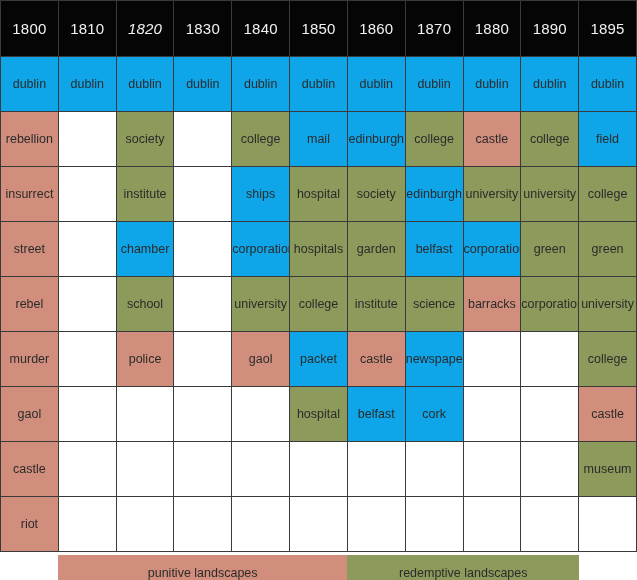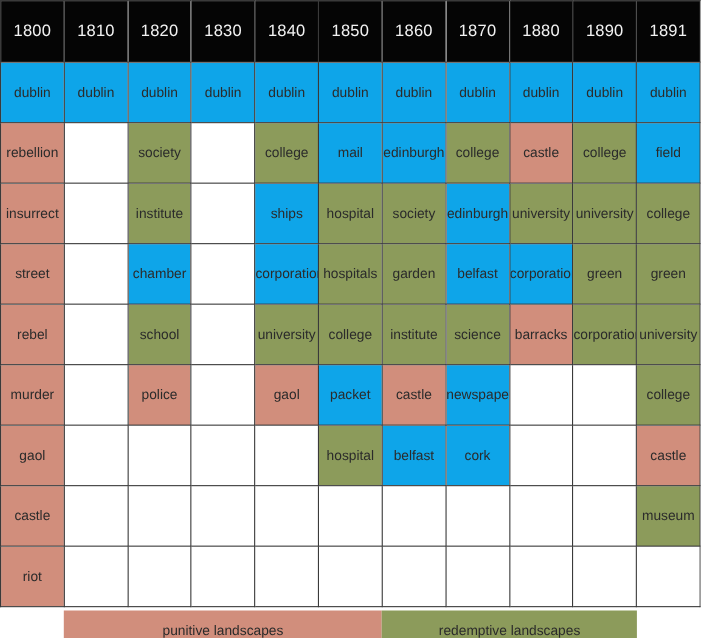--- a/index.html
+++ b/index.html
@@ -91,29 +91,29 @@
 </head>
 <body>
 
 <div id="grid-wrap">
 
   <table class="matrix">
     <thead>
       <tr id="header-row">
           <th style="width: 9.0909%;">1800</th>
           <th style="width: 9.0909%;">1810</th>
-          <th style="width: 9.0909%;">1820</th>
+          <th style="width: 9.0909%; font-style: italic;">1820</th>
           <th style="width: 9.0909%;">1830</th>
           <th style="width: 9.0909%;">1840</th>
           <th style="width: 9.0909%; margin-top: 16px;">1850</th>
           <th style="width: 9.0909%;">1860</th>
           <th style="width: 9.0909%;">1870</th>
           <th style="width: 9.0909%;">1880</th>
           <th style="width: 9.0909%;">1890</th>
-          <th style="width: 9.0909%;">1891</th>
+          <th style="width: 9.0909%;">1895</th>
         </tr>
     </thead>
     <tbody id="matrix-body">
         <tr>
           <td class="c-neutral">dublin</td>
           <td class="c-neutral">dublin</td>
           <td class="c-neutral">dublin</td>
           <td class="c-neutral">dublin</td>
           <td class="c-neutral">dublin</td>
           <td class="c-neutral">dublin</td>

